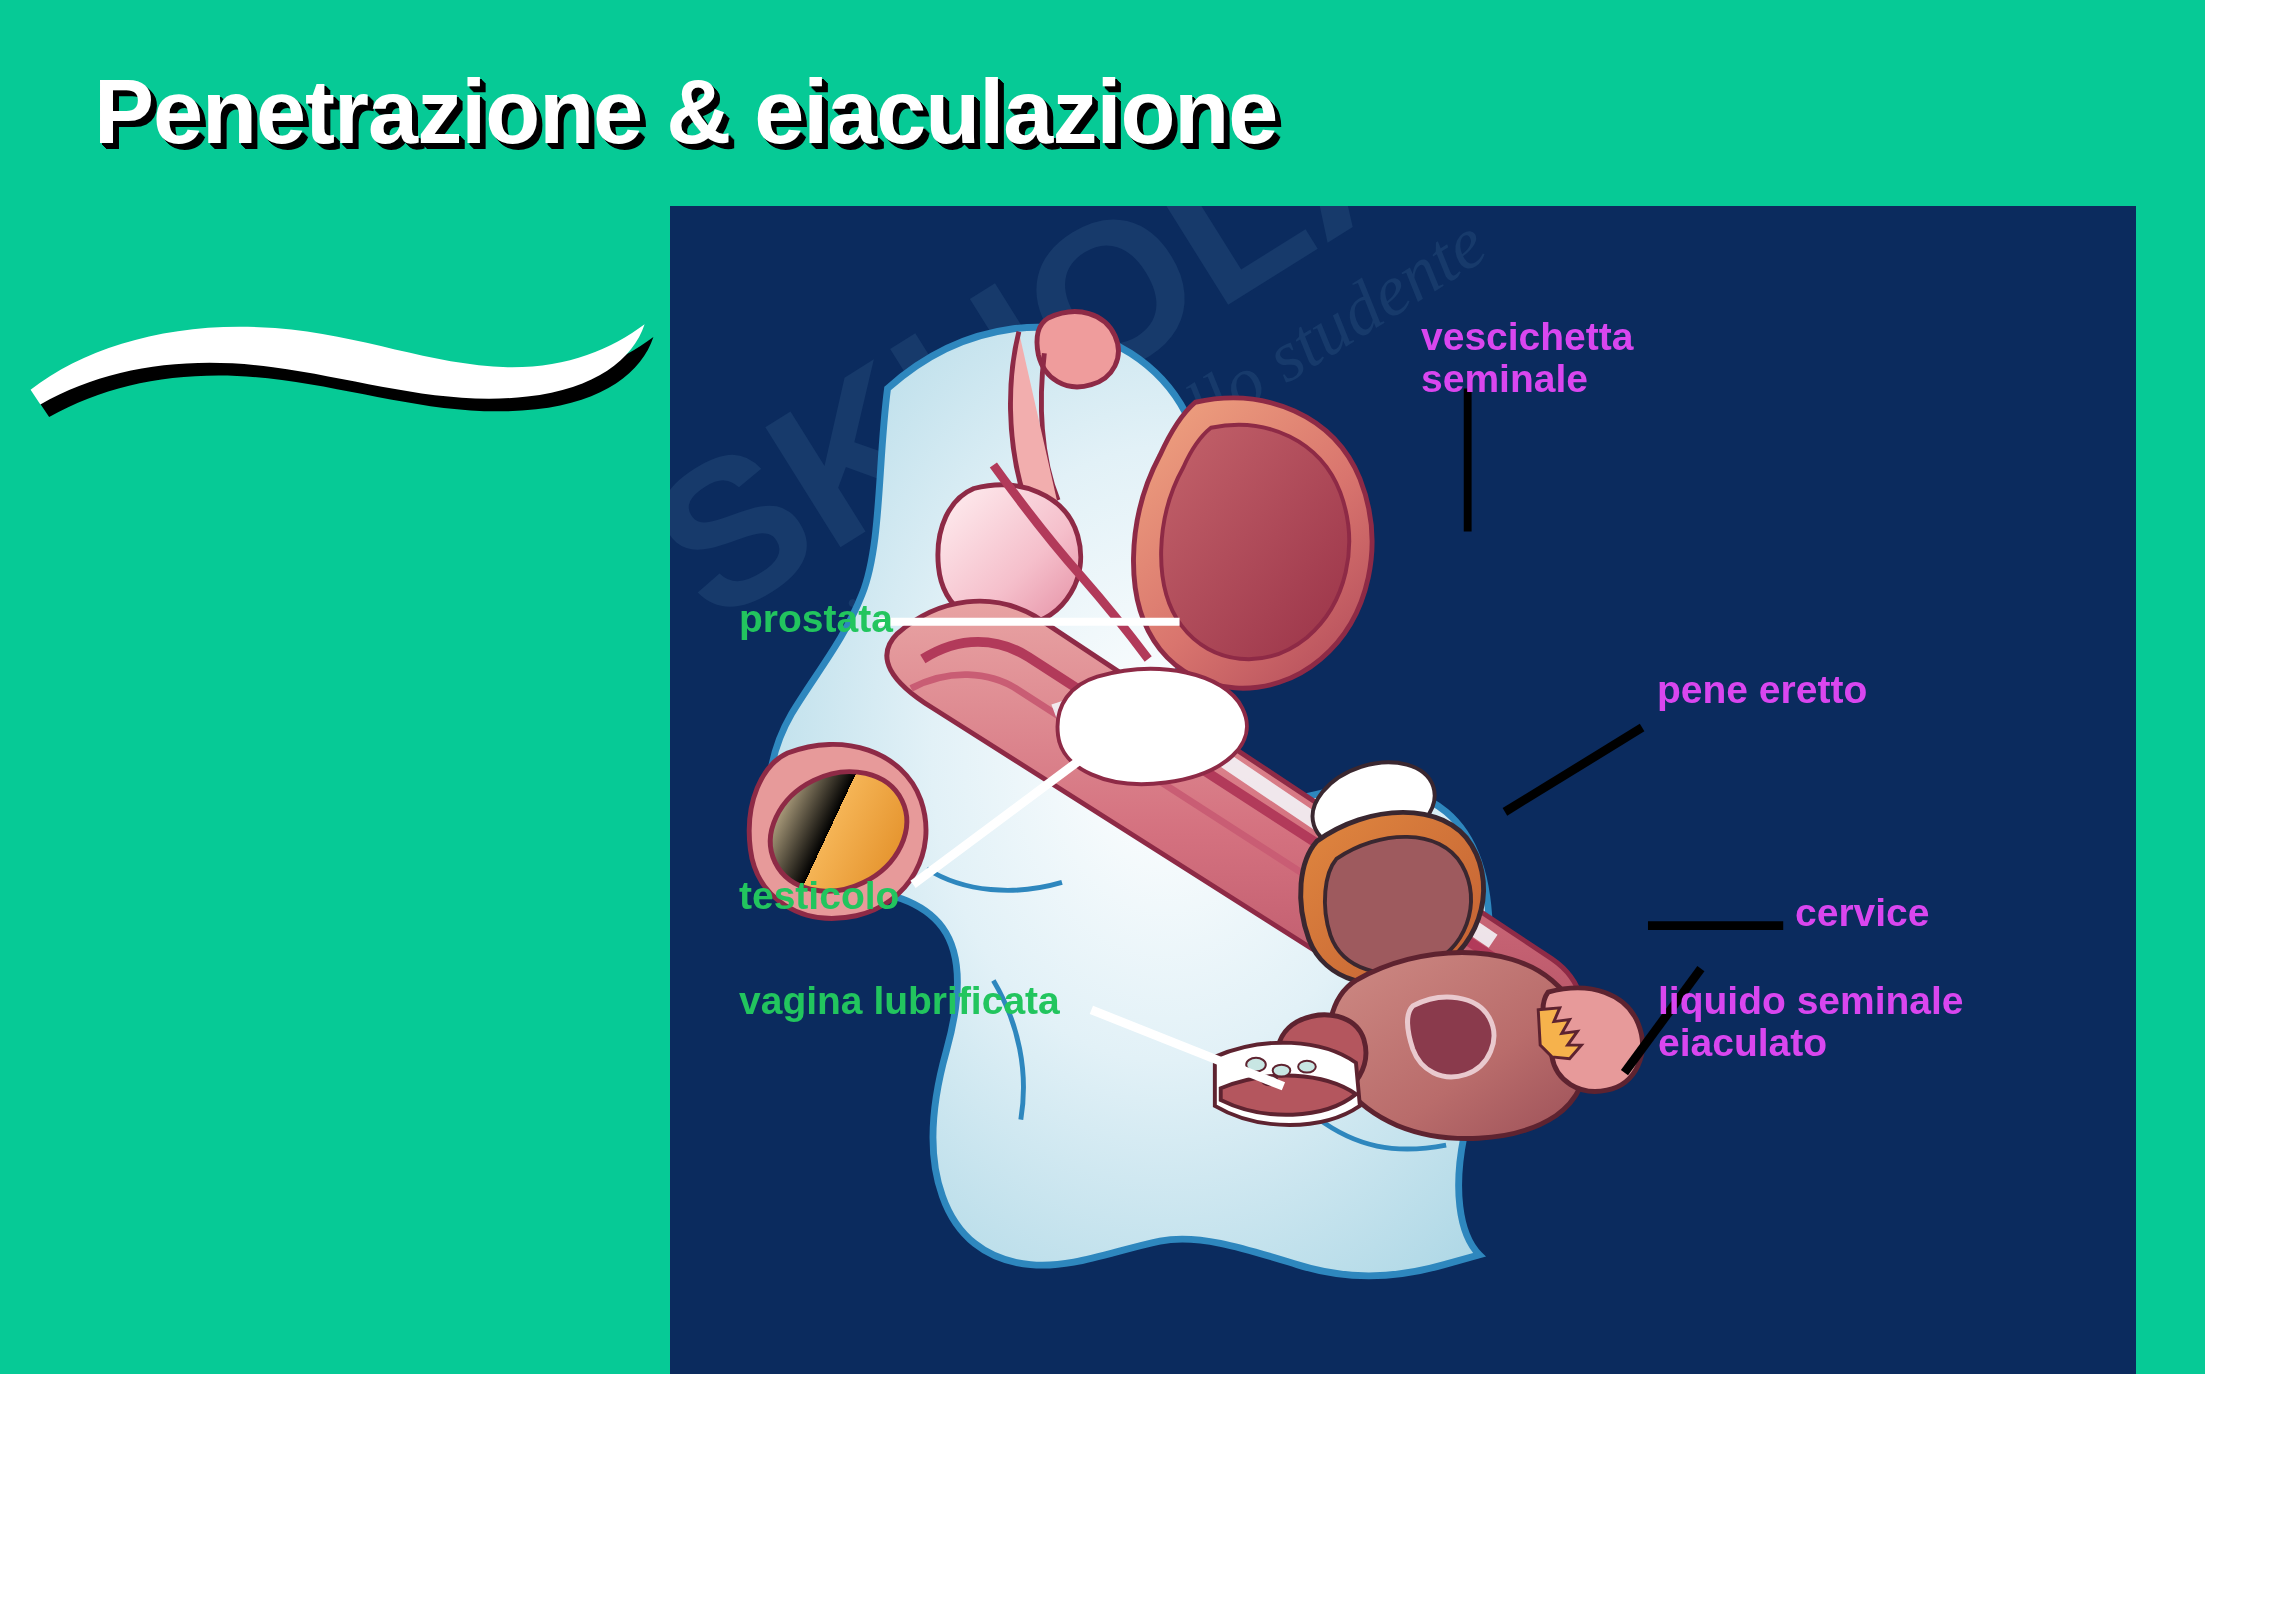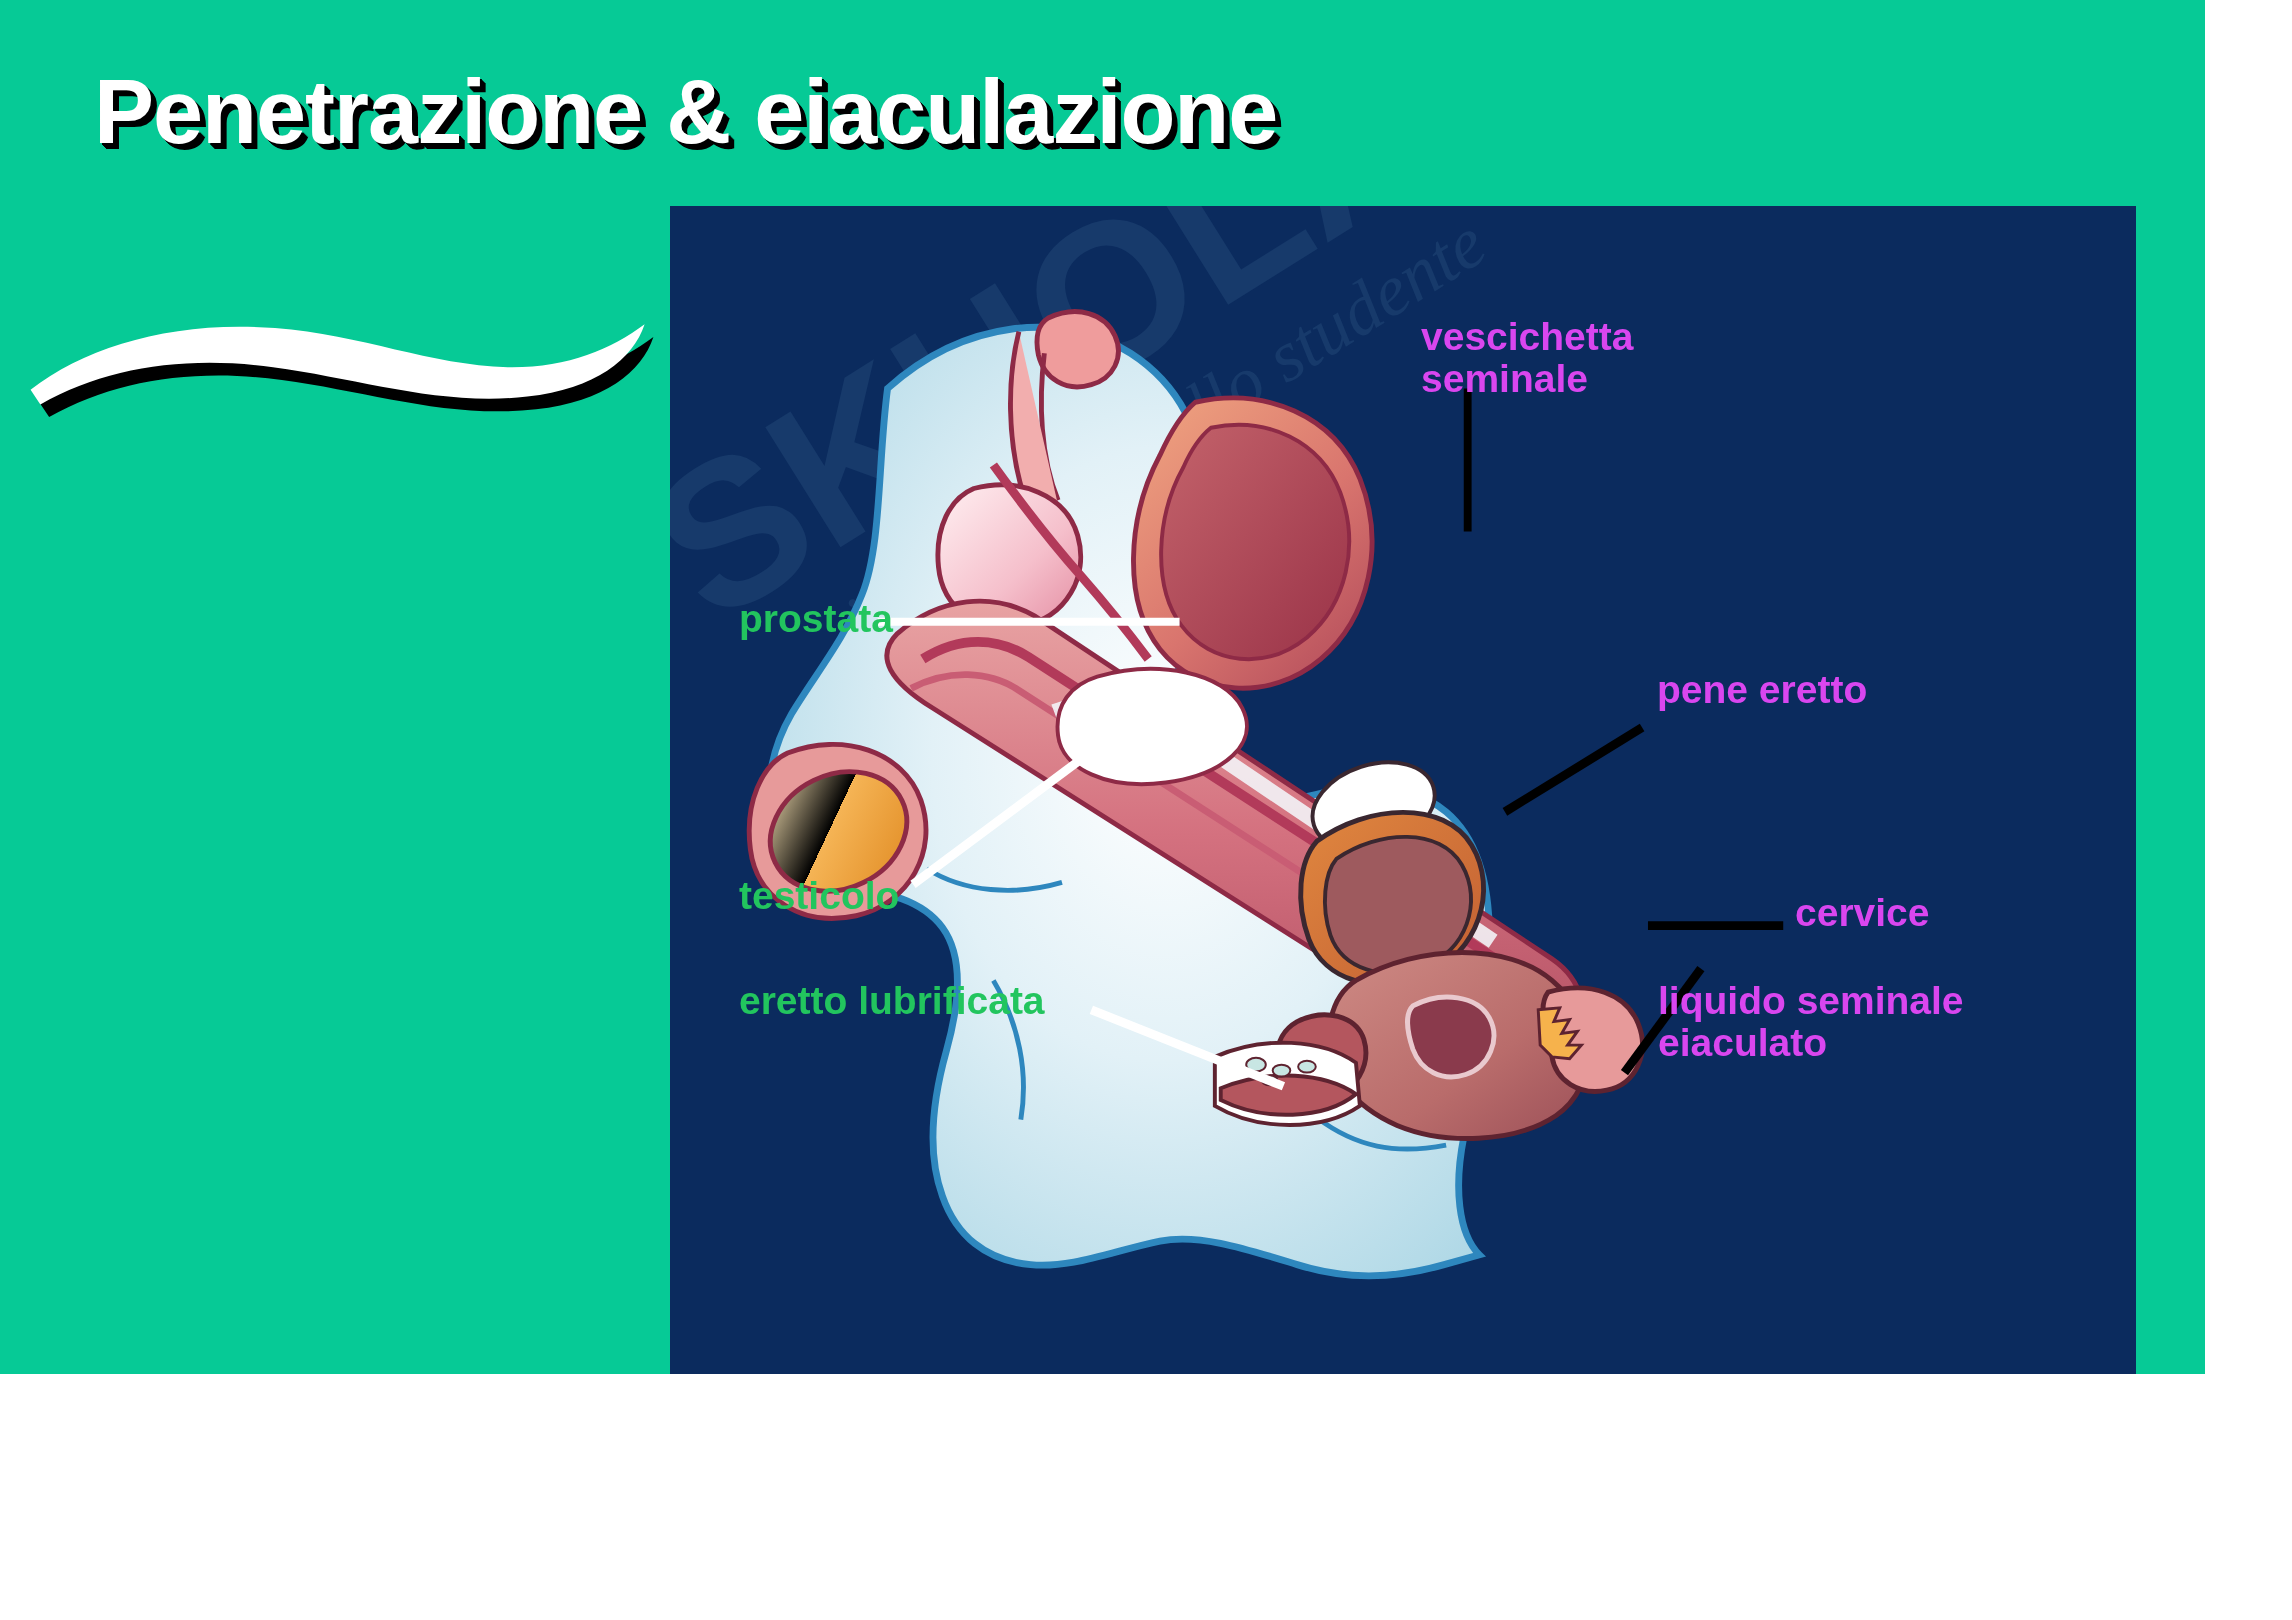--- a/index.html
+++ b/index.html
@@ -289,20 +289,20 @@
 seminale</div>
 
     <div class="diagram-label lbl-light" id="label-prostata">prostata</div>
 
     <div class="diagram-label lbl-dark" id="label-pene">pene eretto</div>
 
     <div class="diagram-label lbl-light" id="label-testicolo">testicolo</div>
 
     <div class="diagram-label lbl-dark" id="label-cervice">cervice</div>
 
-    <div class="diagram-label lbl-light" id="label-vagina">eretto lubrificata</div>
+    <div class="diagram-label lbl-light" id="label-vagina">vagina lubrificata</div>
 
     <div class="diagram-label lbl-dark" id="label-liquido">liquido seminale
 eiaculato</div>
 
   </div>
 </div>
 
 
 </body></html>

